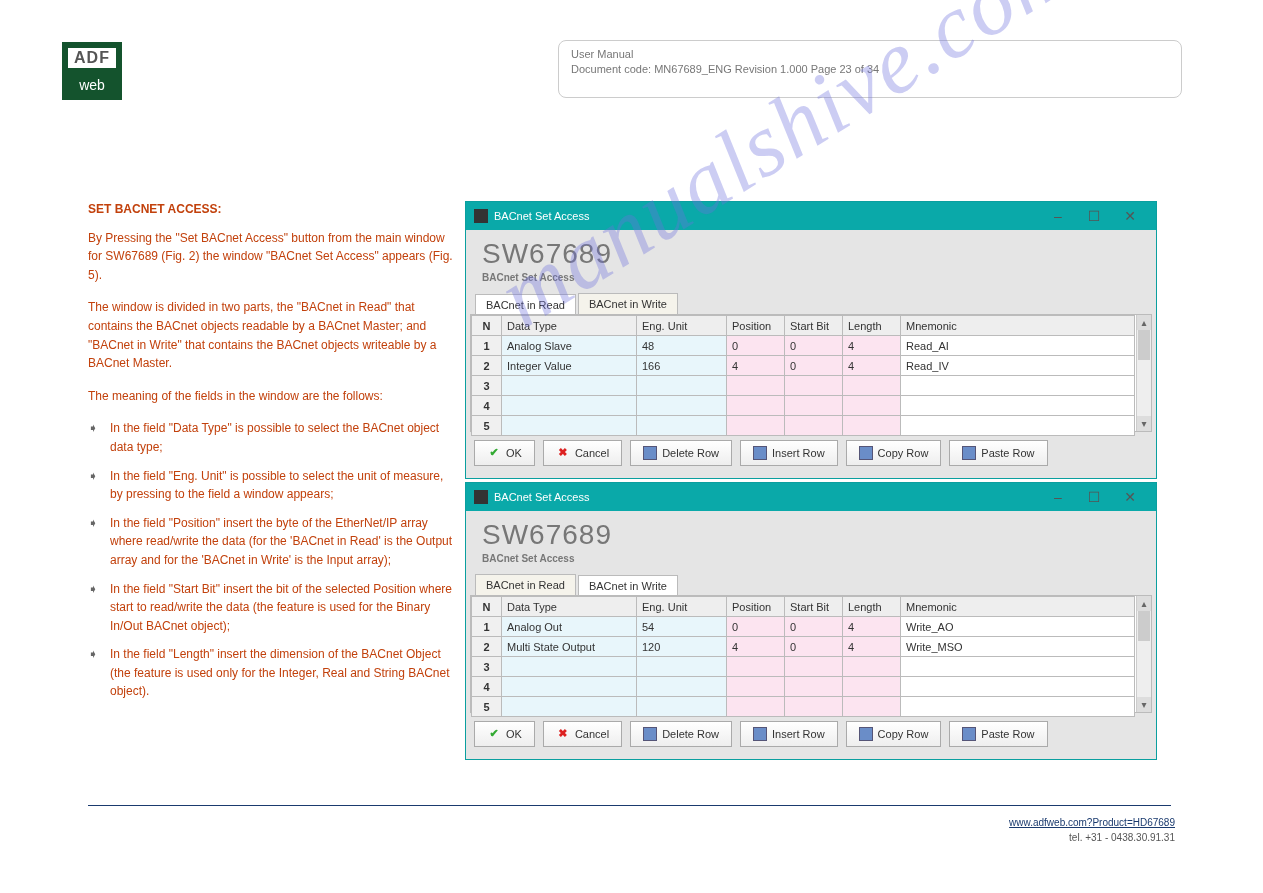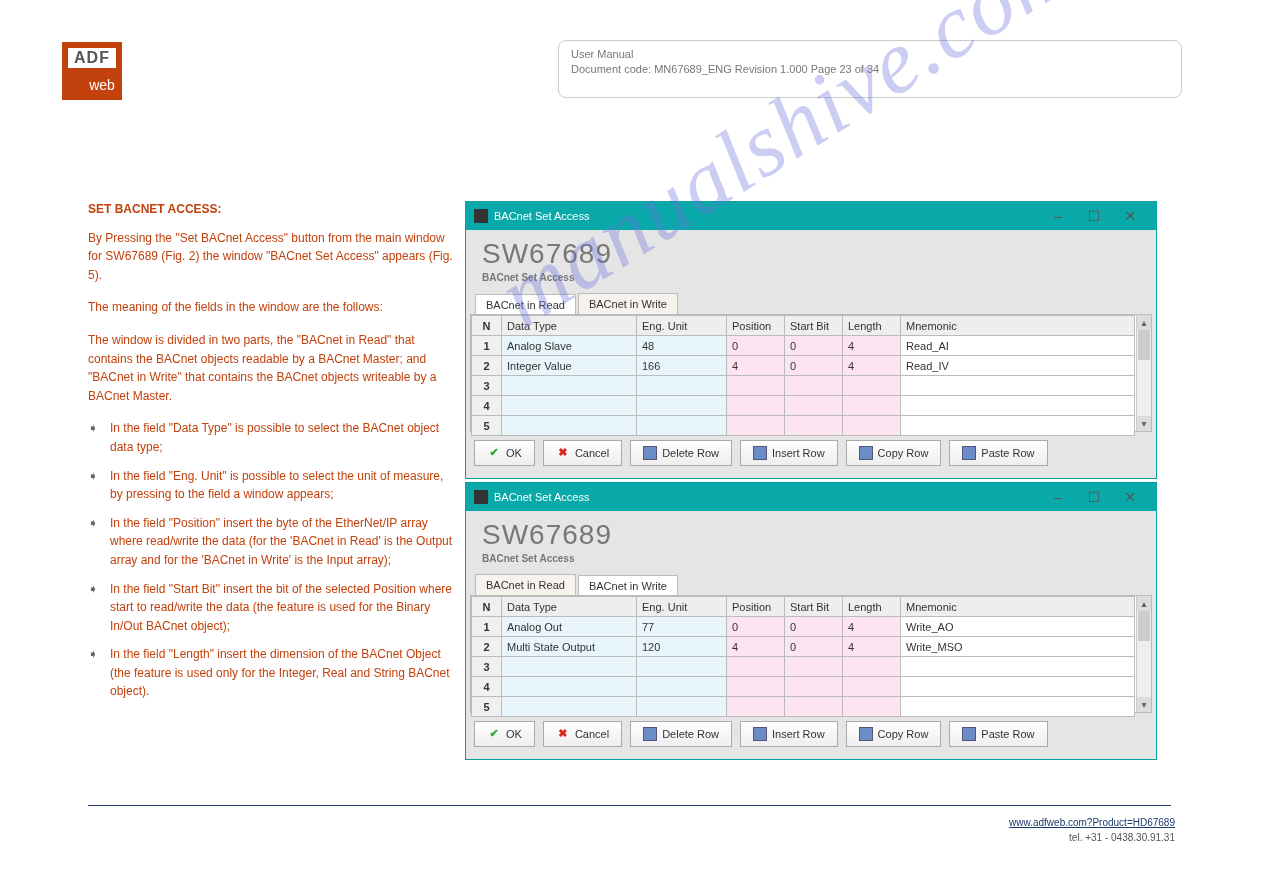--- a/index.html
+++ b/index.html
@@ -1,22 +1,22 @@
 <!DOCTYPE html>
 <html><head>
 <meta charset="utf-8">
 <style>
   * { box-sizing: border-box; margin: 0; padding: 0; }
   body { font-family: Verdana, Arial, sans-serif; font-size: 11px; color: #333; background: #fff; width: 1263px; }
   .page { position: relative; width: 1263px; height: 893px; }
 
   
-  .logo { position: absolute; left: 62px; top: 42px; width: 60px; height: 58px; background: #c2410c; }
+  .logo { position: absolute; left: 62px; top: 42px; width: 60px; height: 58px; background: #14532d; }
   .logo-top { position: absolute; left: 6px; top: 6px; width: 48px; height: 20px; background: #fff; color: #555; font-weight: bold; font-size: 16px; letter-spacing: 1px; text-align: center; line-height: 20px; }
-  .logo-bot { position: absolute; left: 0; bottom: 6px; width: 60px; color: #fff; font-size: 14px; text-align: center; line-height: 18px; margin-left: 10px; }
+  .logo-bot { position: absolute; left: 0; bottom: 6px; width: 60px; color: #fff; font-size: 14px; text-align: center; line-height: 18px; }
 
   
   .hdrbox { position: absolute; left: 558px; top: 40px; width: 624px; height: 58px; border: 1px solid #ccc; border-radius: 8px; padding: 6px 12px; font-size: 11px; color: #777; line-height: 1.4; }
 
   
   .leftcol { position: absolute; left: 88px; top: 200px; width: 370px; font-size: 12px; line-height: 1.55; color: #c2410c; }
   .leftcol h4 { font-size: 12px; font-weight: bold; margin-bottom: 10px; }
   .leftcol p { margin-bottom: 14px; }
   .bullets { list-style: none; }
   .bullets li { position: relative; padding-left: 22px; margin-bottom: 10px; }
@@ -83,22 +83,22 @@
   </div>
 
   <div class="hdrbox">
     <div>User Manual</div>
     <div>Document code: MN67689_ENG   Revision 1.000   Page 23 of 34</div>
   </div>
 
   <div class="leftcol">
     <h4>SET BACNET ACCESS:</h4>
     <p>By Pressing the "Set BACnet Access" button from the main window for SW67689 (Fig. 2) the window "BACnet Set Access" appears (Fig. 5).</p>
+    <p>The window is divided in two parts, the "BACnet in Read" that contains the BACnet objects readable by a BACnet Master; and "BACnet in Write" that contains the BACnet objects writeable by a BACnet Master.</p>
     <p>The meaning of the fields in the window are the follows:</p>
-    <p>The window is divided in two parts, the "BACnet in Read" that contains the BACnet objects readable by a BACnet Master; and "BACnet in Write" that contains the BACnet objects writeable by a BACnet Master.</p>
     <ul class="bullets">
       <li>In the field "Data Type" is possible to select the BACnet object data type;</li>
       <li>In the field "Eng. Unit" is possible to select the unit of measure, by pressing to the field a window appears;</li>
       <li>In the field "Position" insert the byte of the EtherNet/IP array where read/write the data (for the 'BACnet in Read' is the Output array and for the 'BACnet in Write' is the Input array);</li>
       <li>In the field "Start Bit" insert the bit of the selected Position where start to read/write the data (the feature is used for the Binary In/Out BACnet object);</li>
       <li>In the field "Length" insert the dimension of the BACnet Object (the feature is used only for the Integer, Real and String BACnet object).</li>
     </ul>
   </div>
 
   <div class="win win1">
@@ -258,21 +258,21 @@
             <th>Position</th>
             <th>Start Bit</th>
             <th>Length</th>
             <th>Mnemonic</th>
           </tr>
         </thead>
         <tbody id="writeBody">
             <tr>
               <td class="rownum">1</td>
               <td class="col-dt">Analog Out</td>
-              <td class="col-eu">77</td>
+              <td class="col-eu">54</td>
               <td class="col-pos">0</td>
               <td class="col-sb">0</td>
               <td class="col-len">4</td>
               <td class="col-mn">Write_AO</td>
             </tr>
             <tr>
               <td class="rownum">2</td>
               <td class="col-dt">Multi State Output</td>
               <td class="col-eu">120</td>
               <td class="col-pos">4</td>

